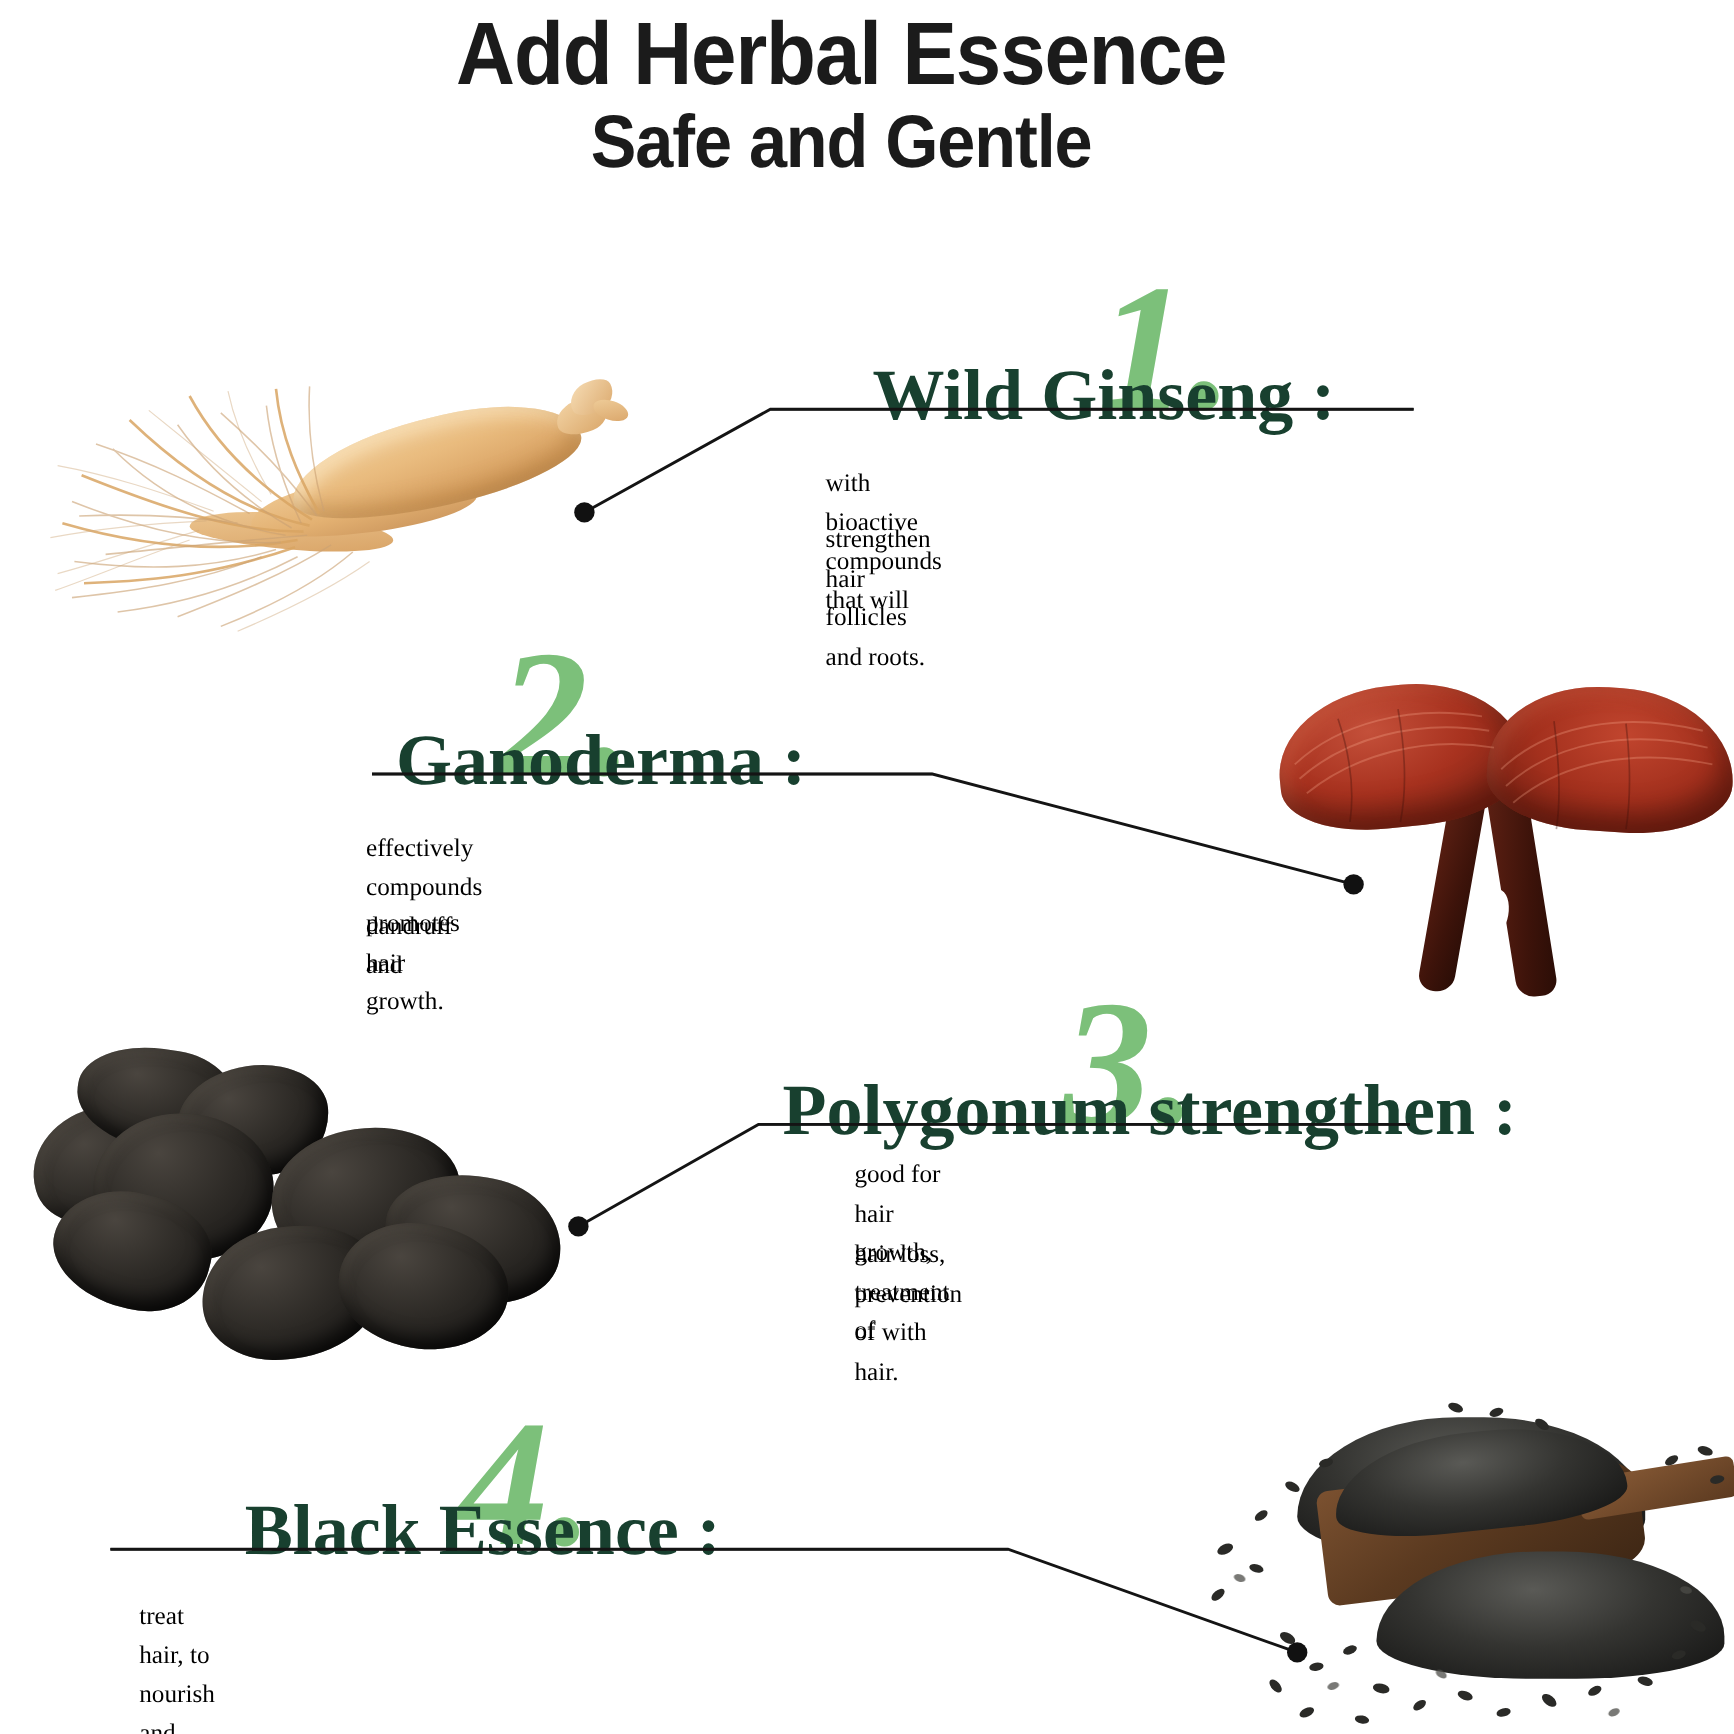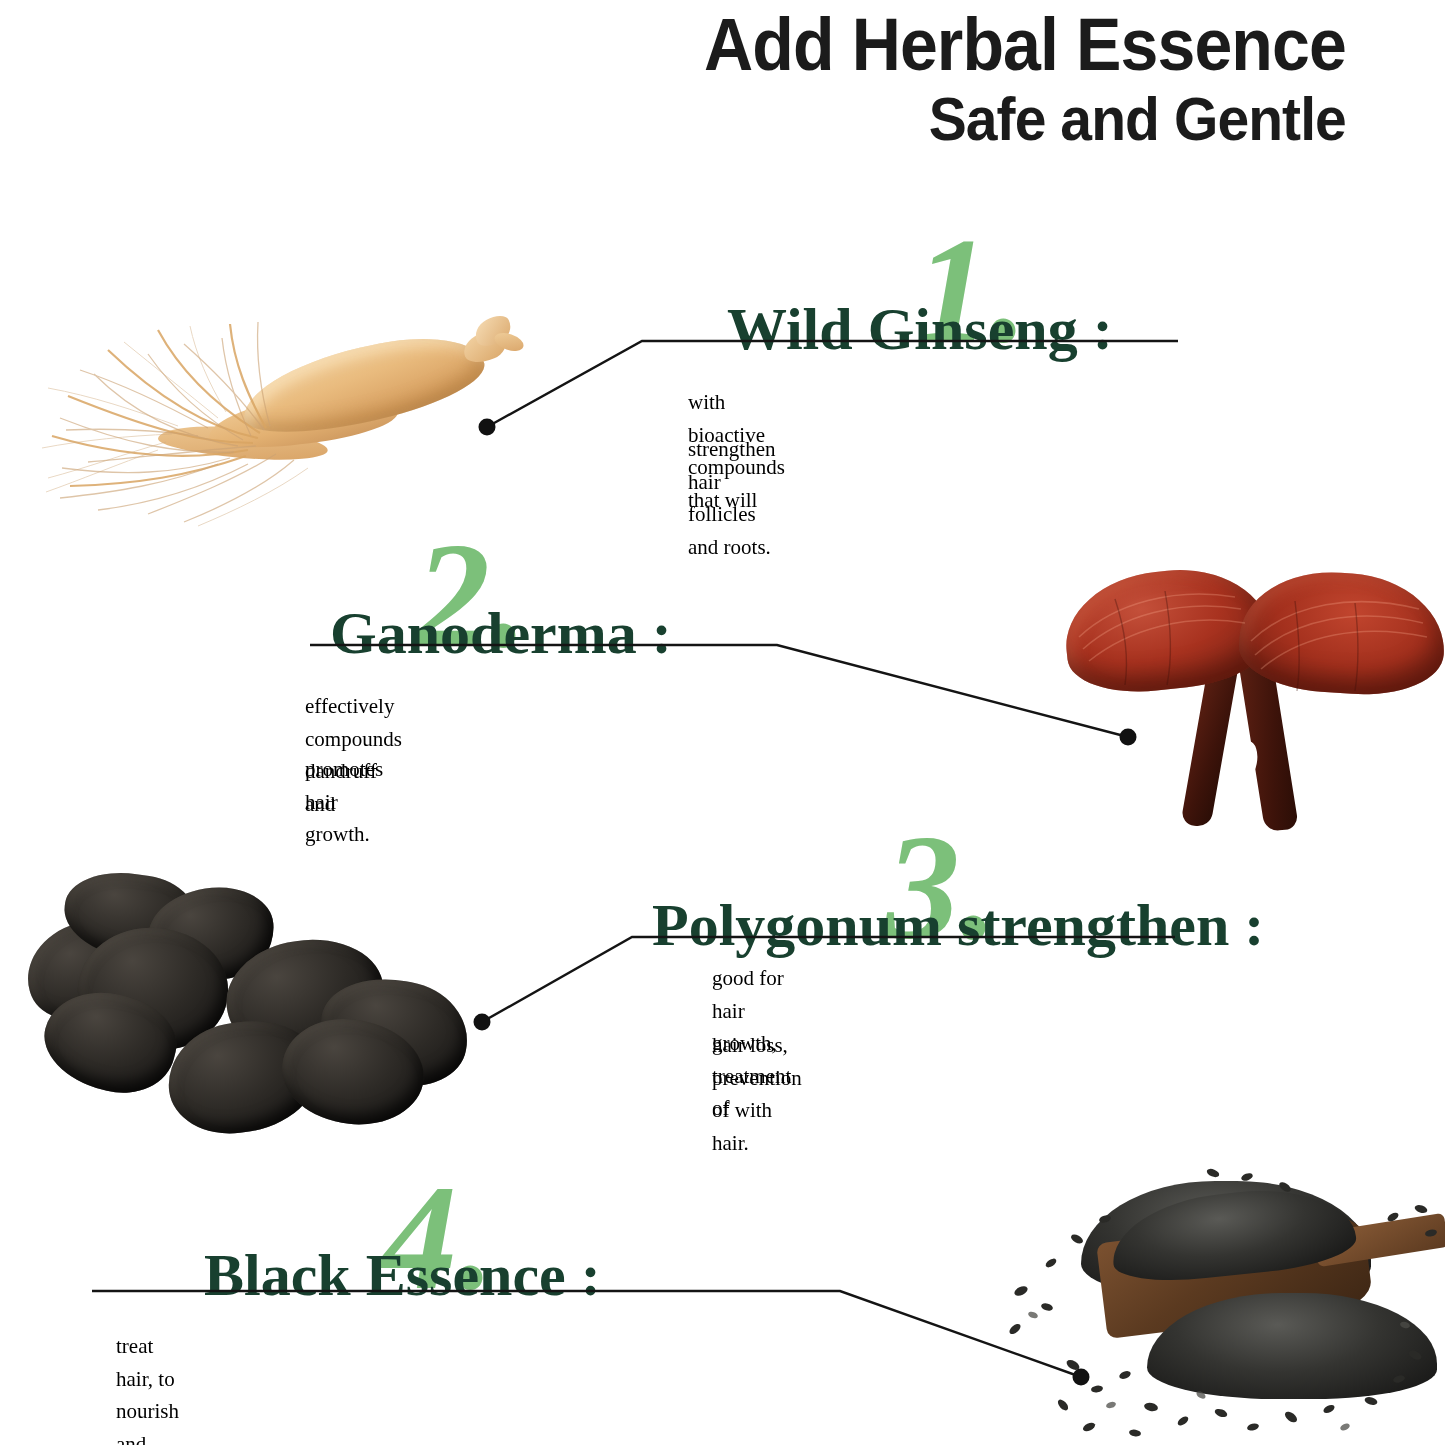--- a/index.html
+++ b/index.html
@@ -6,21 +6,21 @@
   body{
     width:1445px;height:1445px;
     font-family:"Liberation Serif", serif;
     color:#111111;
     overflow:hidden;
     position:relative;
   }
   #page{position:relative;width:1445px;height:1445px;background:#fff;overflow:hidden;}
 
   
-  .title-block{position:absolute;left:0;top:8px;width:1402px;text-align:right;}
+  .title-block{position:absolute;left:0;top:8px;width:1402px;text-align:center;}
   .title-line{
     font-family:"Liberation Sans", sans-serif;
     font-weight:bold;
     color:#1b1b1b;
     letter-spacing:-1px;
     transform:scaleX(.92);
     line-height:1.0;
   }
   .title-line.l1{font-size:74px;}
   .title-line.l2{font-size:62px;margin-top:6px;}

